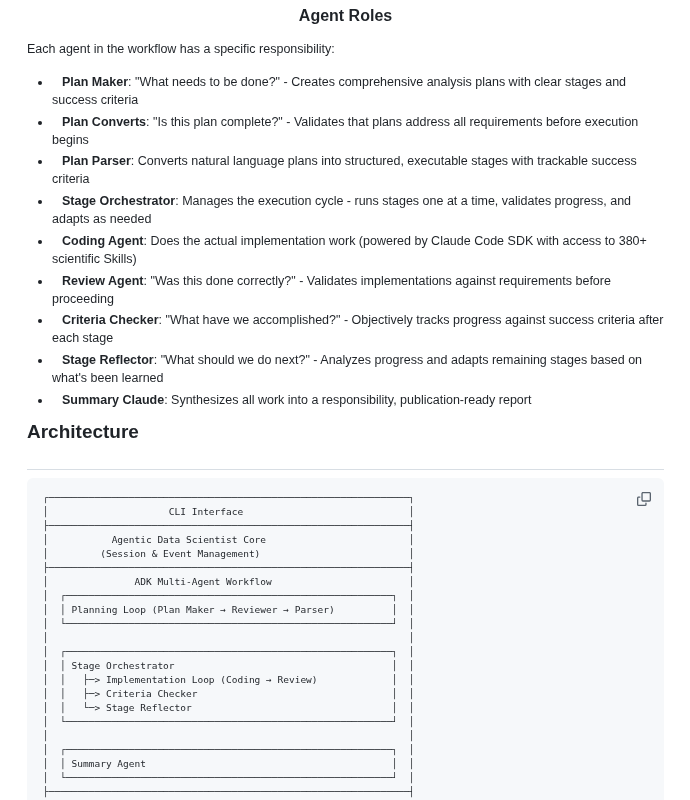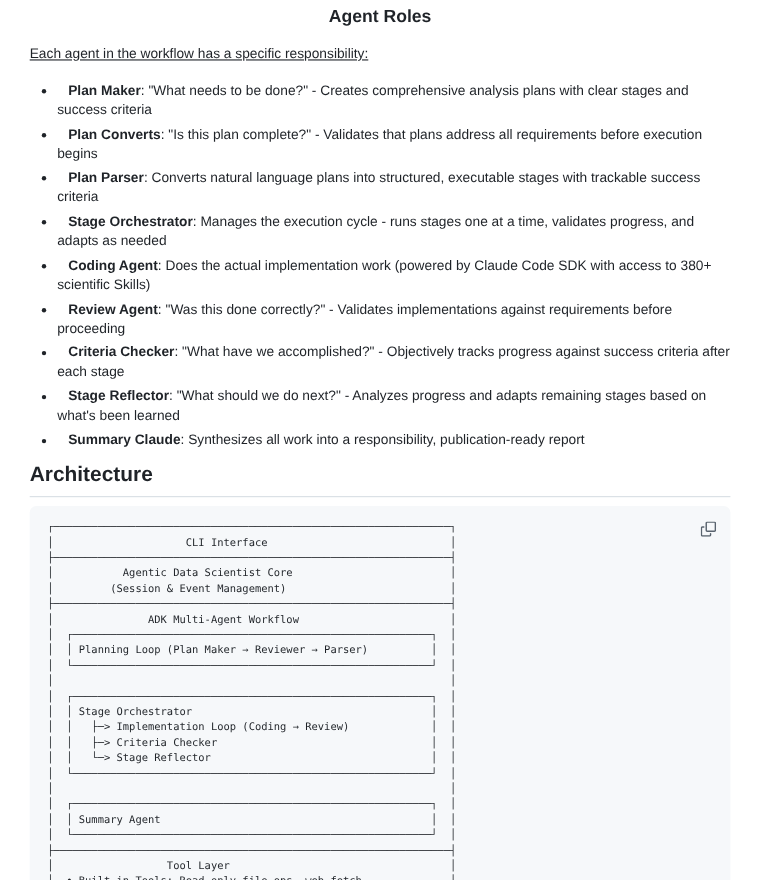--- a/index.html
+++ b/index.html
@@ -17,36 +17,35 @@
     font-size: 16px;
     font-weight: 700;
     line-height: 1.25;
     margin: 0 0 14px 0;
     text-align: center;
   }
   p.intro {
     font-size: 12.5px;
     line-height: 1.5;
     margin: 0 0 14px 0;
-    text-decoration: underline;
   }
   ul.agents {
     margin: 0 0 6px 0;
     padding-left: 25px;
     font-size: 12.5px;
     line-height: 1.45;
   }
   ul.agents li { margin-top: 3.5px; }
   ul.agents li strong { font-weight: 700; margin-left: 10px; }
   h2.section-h2 {
     font-size: 19px;
     font-weight: 700;
     line-height: 1.2;
     margin: 12px 0 8px 0;
-    padding-bottom: 7px;
+    padding-bottom: 25px;
     border-bottom: 1px solid #d8dee4;
   }
   .code-block {
     position: relative;
     background: #f6f8fa;
     border-radius: 6px;
     padding: 13px 16px;
   }
   .code-block pre {
     margin: 0;

